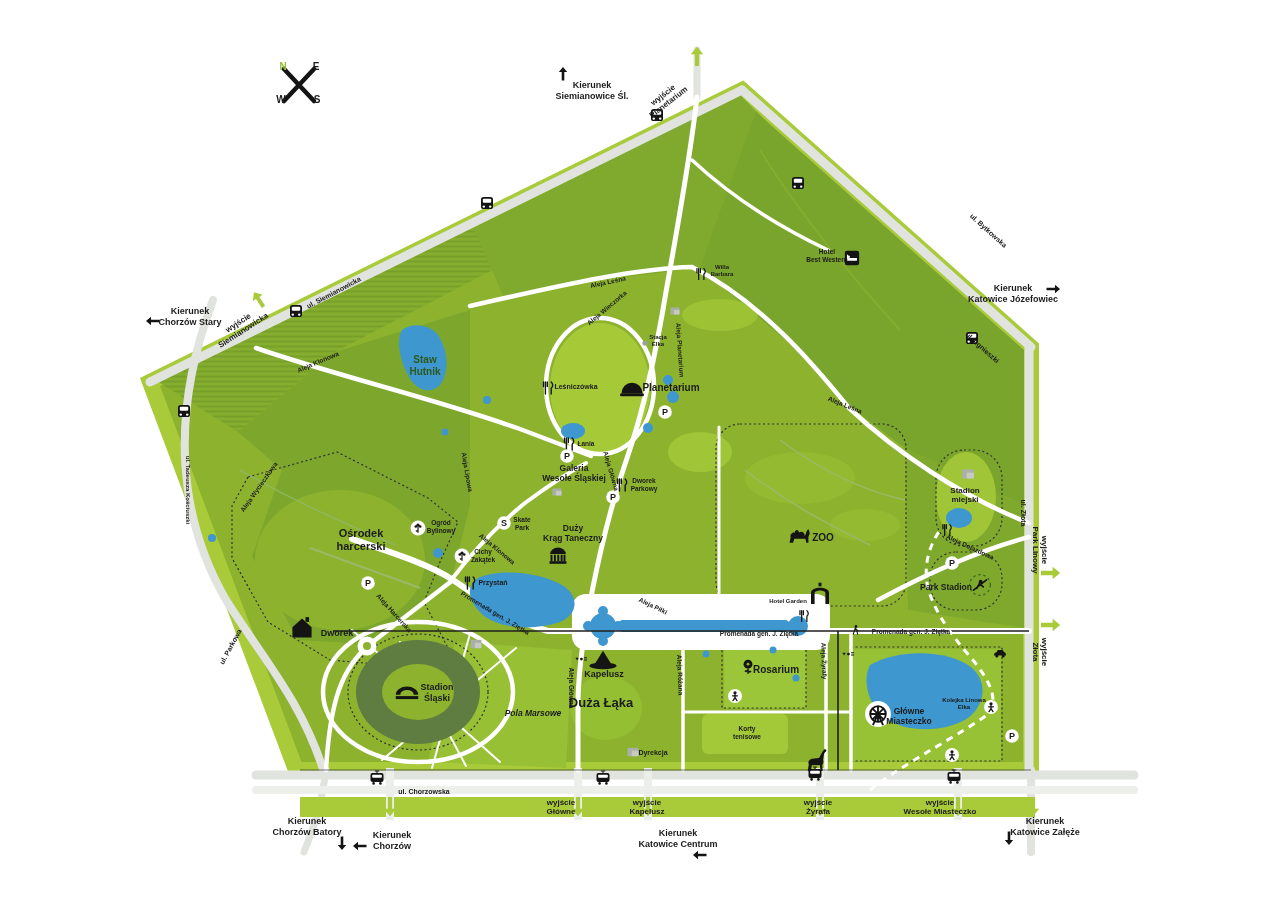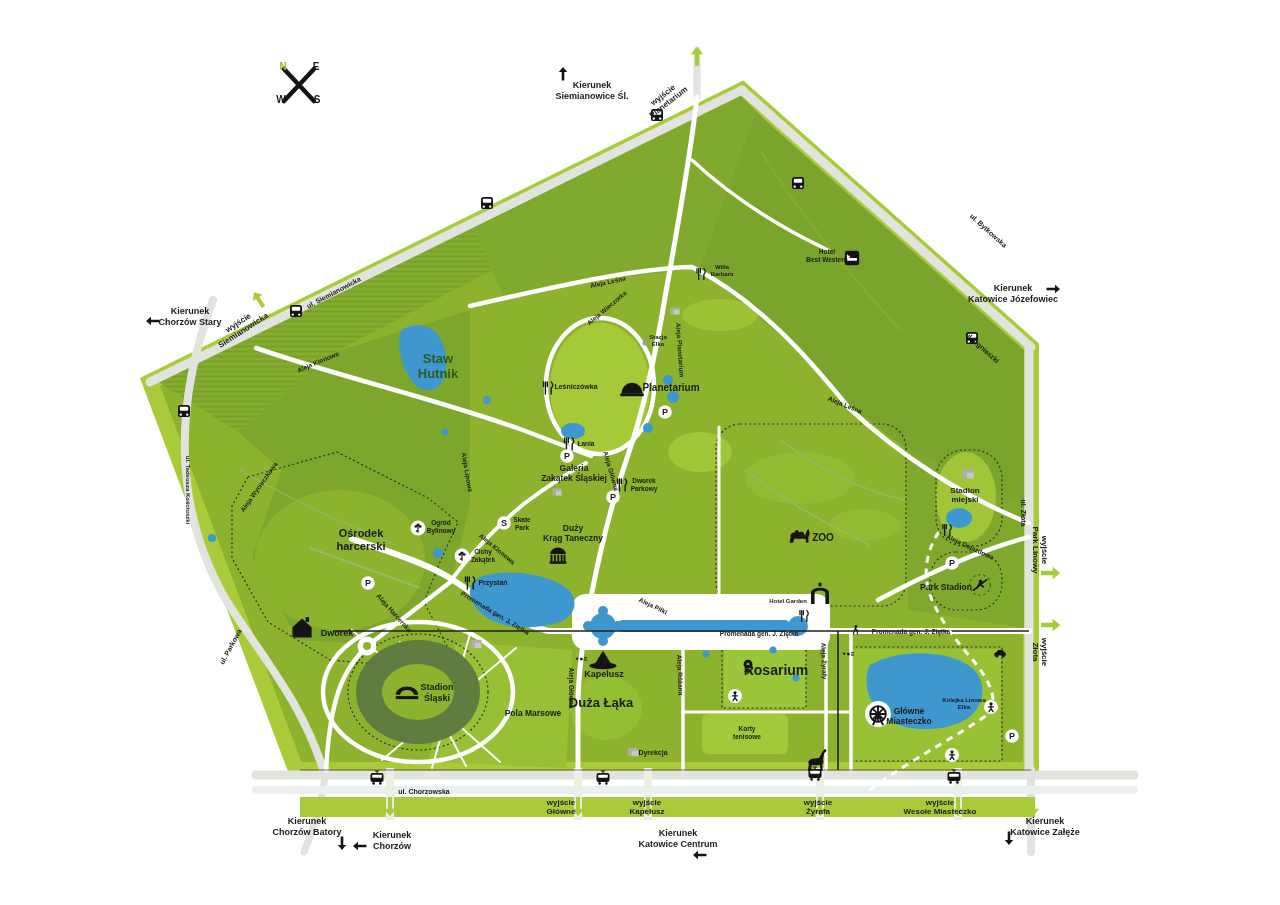--- a/index.html
+++ b/index.html
@@ -405,48 +405,48 @@
       <div class="lbl" style="left: 571px; top: 688px; font-size: 6.5px; transform: translate(-50%, -50%) rotate(90deg);">Aleja Główna</div>
       <div class="lbl" style="left: 467px; top: 472px; font-size: 6.5px; transform: translate(-50%, -50%) rotate(80deg);">Aleja Lipowa</div>
       <div class="lbl" style="left: 394px; top: 613px; font-size: 6.5px; transform: translate(-50%, -50%) rotate(48deg);">Aleja Harcerska</div>
       <div class="lbl" style="left: 495px; top: 613px; font-size: 6.5px; transform: translate(-50%, -50%) rotate(31deg);">Promenada gen. J. Ziętka</div>
       <div class="lbl" style="left: 759px; top: 634px; font-size: 6.5px; transform: translate(-50%, -50%);">Promenada gen. J. Ziętka</div>
       <div class="lbl" style="left: 911px; top: 632px; font-size: 6.5px; transform: translate(-50%, -50%);">Promenada gen. J. Ziętka</div>
       <div class="lbl" style="left: 653px; top: 606px; font-size: 6.5px; transform: translate(-50%, -50%) rotate(26deg);">Aleja Piłki</div>
       <div class="lbl" style="left: 680px; top: 675px; font-size: 6.5px; transform: translate(-50%, -50%) rotate(88deg);">Aleja Różana</div>
       <div class="lbl" style="left: 824px; top: 661px; font-size: 6.5px; transform: translate(-50%, -50%) rotate(88deg);">Aleja Żyrafy</div>
       <div class="lbl" style="left: 970px; top: 547px; font-size: 6.5px; transform: translate(-50%, -50%) rotate(25deg);">Aleja Dojazdowa</div>
-      <div class="lbl" style="left: 425px; top: 366px; font-size: 13px; color: rgb(45, 90, 26); transform: translate(-50%, -50%); margin-left: 13px;">Staw
+      <div class="lbl" style="left: 425px; top: 366px; font-size: 10px; color: rgb(45, 90, 26); transform: translate(-50%, -50%);">Staw
 Hutnik</div>
       <div class="lbl" style="left: 671px; top: 388px; font-size: 10px; transform: translate(-50%, -50%);">Planetarium</div>
       <div class="lbl" style="left: 576px; top: 387px; font-size: 7px; transform: translate(-50%, -50%);">Leśniczówka</div>
       <div class="lbl" style="left: 586px; top: 444px; font-size: 6.5px; transform: translate(-50%, -50%);">Łania</div>
       <div class="lbl" style="left: 574px; top: 473px; font-size: 8.5px; transform: translate(-50%, -50%);">Galeria
-Zakątek Śląskiej</div>
+Wesołe Śląskiej</div>
       <div class="lbl" style="left: 644px; top: 485px; font-size: 6.5px; transform: translate(-50%, -50%);">Dworek
 Parkowy</div>
       <div class="lbl" style="left: 522px; top: 524px; font-size: 6.5px; transform: translate(-50%, -50%);">Skate
 Park</div>
       <div class="lbl" style="left: 573px; top: 533px; font-size: 8.5px; transform: translate(-50%, -50%);">Duży
 Krąg Taneczny</div>
       <div class="lbl" style="left: 441px; top: 527px; font-size: 6.5px; transform: translate(-50%, -50%);">Ogród
 Bylinowy</div>
       <div class="lbl" style="left: 483px; top: 556px; font-size: 6.5px; transform: translate(-50%, -50%);">Cichy
 Zakątek</div>
       <div class="lbl" style="left: 493px; top: 583px; font-size: 7px; transform: translate(-50%, -50%);">Przystań</div>
       <div class="lbl" style="left: 361px; top: 540px; font-size: 11px; transform: translate(-50%, -50%);">Ośrodek
 harcerski</div>
       <div class="lbl" style="left: 337px; top: 633px; font-size: 9px; transform: translate(-50%, -50%);">Dworek</div>
       <div class="lbl" style="left: 437px; top: 693px; font-size: 9px; transform: translate(-50%, -50%);">Stadion
 Śląski</div>
-      <div class="lbl" style="left: 533px; top: 713px; font-size: 8.5px; transform: translate(-50%, -50%);">Pola Marsowe</div>
+      <div class="lbl" style="left: 533px; top: 713px; font-size: 8.5px; transform: translate(-50%, -50%); font-style: italic;">Pola Marsowe</div>
       <div class="lbl" style="left: 604px; top: 674px; font-size: 9px; transform: translate(-50%, -50%);">Kapelusz</div>
       <div class="lbl" style="left: 601px; top: 703px; font-size: 13px; transform: translate(-50%, -50%);">Duża Łąka</div>
       <div class="lbl" style="left: 653px; top: 753px; font-size: 7px; transform: translate(-50%, -50%);">Dyrekcja</div>
-      <div class="lbl" style="left: 776px; top: 670px; font-size: 14px; transform: translate(-50%, -50%); text-align: right;">Rosarium</div>
+      <div class="lbl" style="left: 776px; top: 670px; font-size: 10px; transform: translate(-50%, -50%); text-align: right;">Rosarium</div>
       <div class="lbl" style="left: 747px; top: 733px; font-size: 6.5px; transform: translate(-50%, -50%);">Korty
 tenisowe</div>
       <div class="lbl" style="left: 823px; top: 538px; font-size: 10px; transform: translate(-50%, -50%);">ZOO</div>
       <div class="lbl" style="left: 788px; top: 602px; font-size: 6px; transform: translate(-50%, -50%);">Hotel Garden</div>
       <div class="lbl" style="left: 827px; top: 256px; font-size: 6.5px; transform: translate(-50%, -50%);">Hotel
 Best Western</div>
       <div class="lbl" style="left: 722px; top: 271px; font-size: 6px; transform: translate(-50%, -50%);">Willa
 Barbara</div>
       <div class="lbl" style="left: 658px; top: 341px; font-size: 6px; transform: translate(-50%, -50%);">Stacja
 Elka</div>

